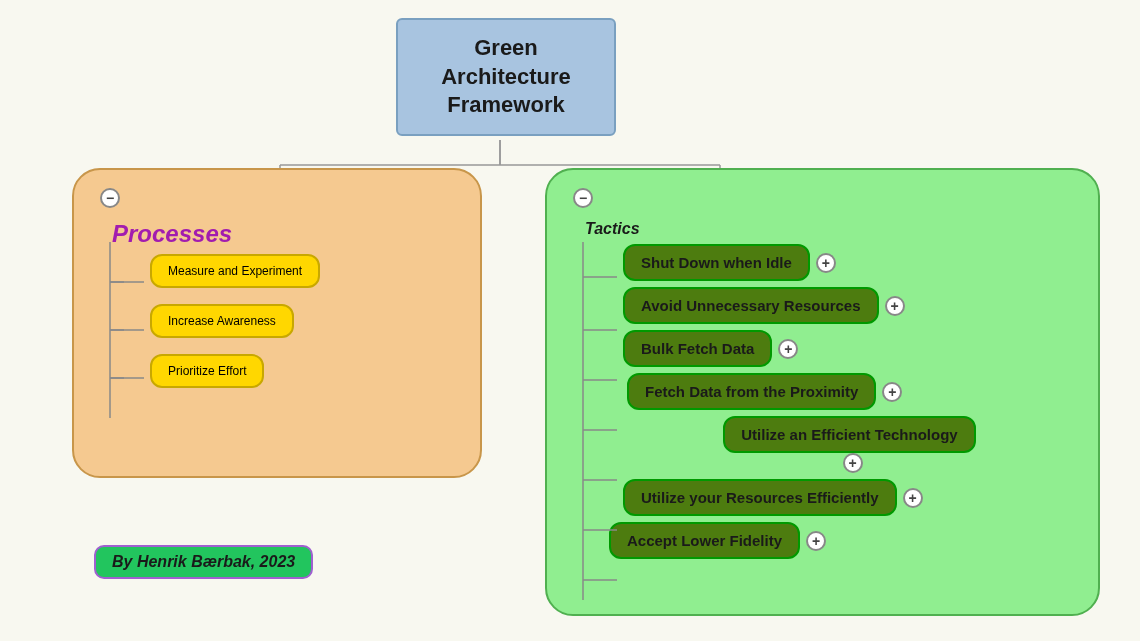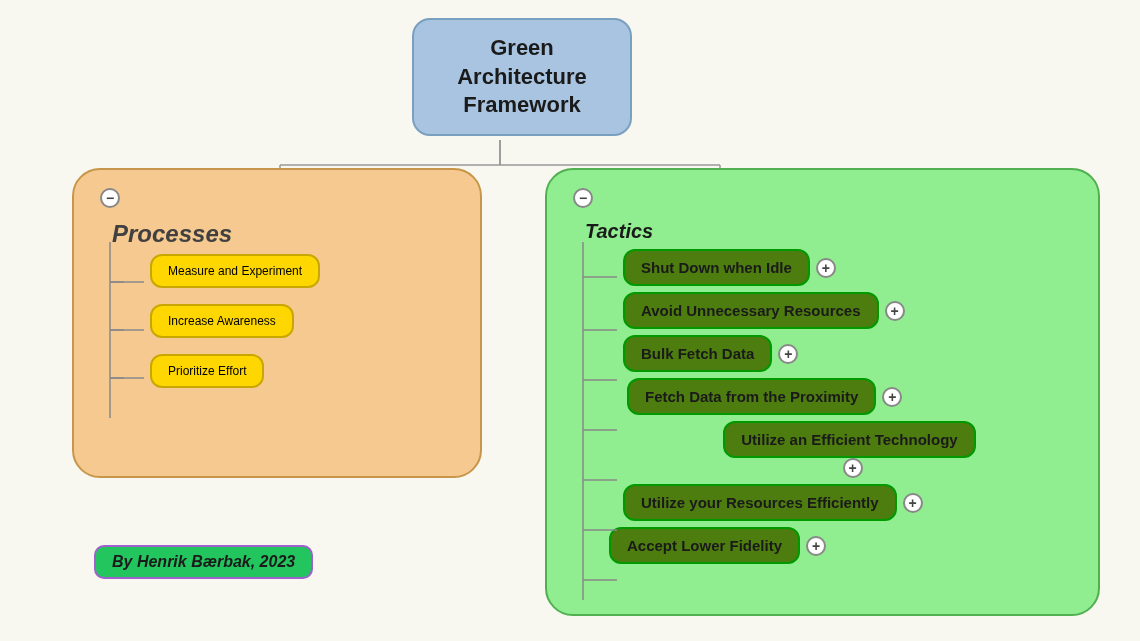--- a/index.html
+++ b/index.html
@@ -16,25 +16,25 @@
     .diagram-container {
       position: relative;
       width: 1140px;
       height: 641px;
     }
 
     
     .root-node {
       position: absolute;
       top: 18px;
-      left: 412px;
+      left: 396px;
       width: 220px;
       background: #a8c4e0;
       border: 2px solid #7aa0c0;
-      border-radius: 18px;
+      border-radius: 6px;
       padding: 14px 18px;
       text-align: center;
       font-size: 22px;
       font-weight: bold;
       color: #1a1a1a;
       line-height: 1.3;
     }
 
     
     .processes-box {
@@ -46,21 +46,21 @@
       background: #f5c990;
       border: 2px solid #c8964a;
       border-radius: 28px;
       padding: 18px 22px;
     }
 
     .processes-title {
       font-size: 24px;
       font-style: italic;
       font-weight: bold;
-      color: #404040;
+      color: #a21caf;
       margin-bottom: 10px;
       margin-left: 8px;
     }
 
     .minus-btn {
       display: inline-flex;
       align-items: center;
       justify-content: center;
       width: 20px;
       height: 20px;
@@ -118,21 +118,21 @@
       left: 545px;
       width: 555px;
       height: 448px;
       background: #90ee90;
       border: 2px solid #50b050;
       border-radius: 28px;
       padding: 18px 22px;
     }
 
     .tactics-title {
-      font-size: 20px;
+      font-size: 16px;
       font-style: italic;
       font-weight: bold;
       color: #1a1a1a;
       margin-bottom: 10px;
       margin-left: 8px;
     }
 
     .tactic-item {
       background: #4d7c0f;
       border: 2px solid #009900;

